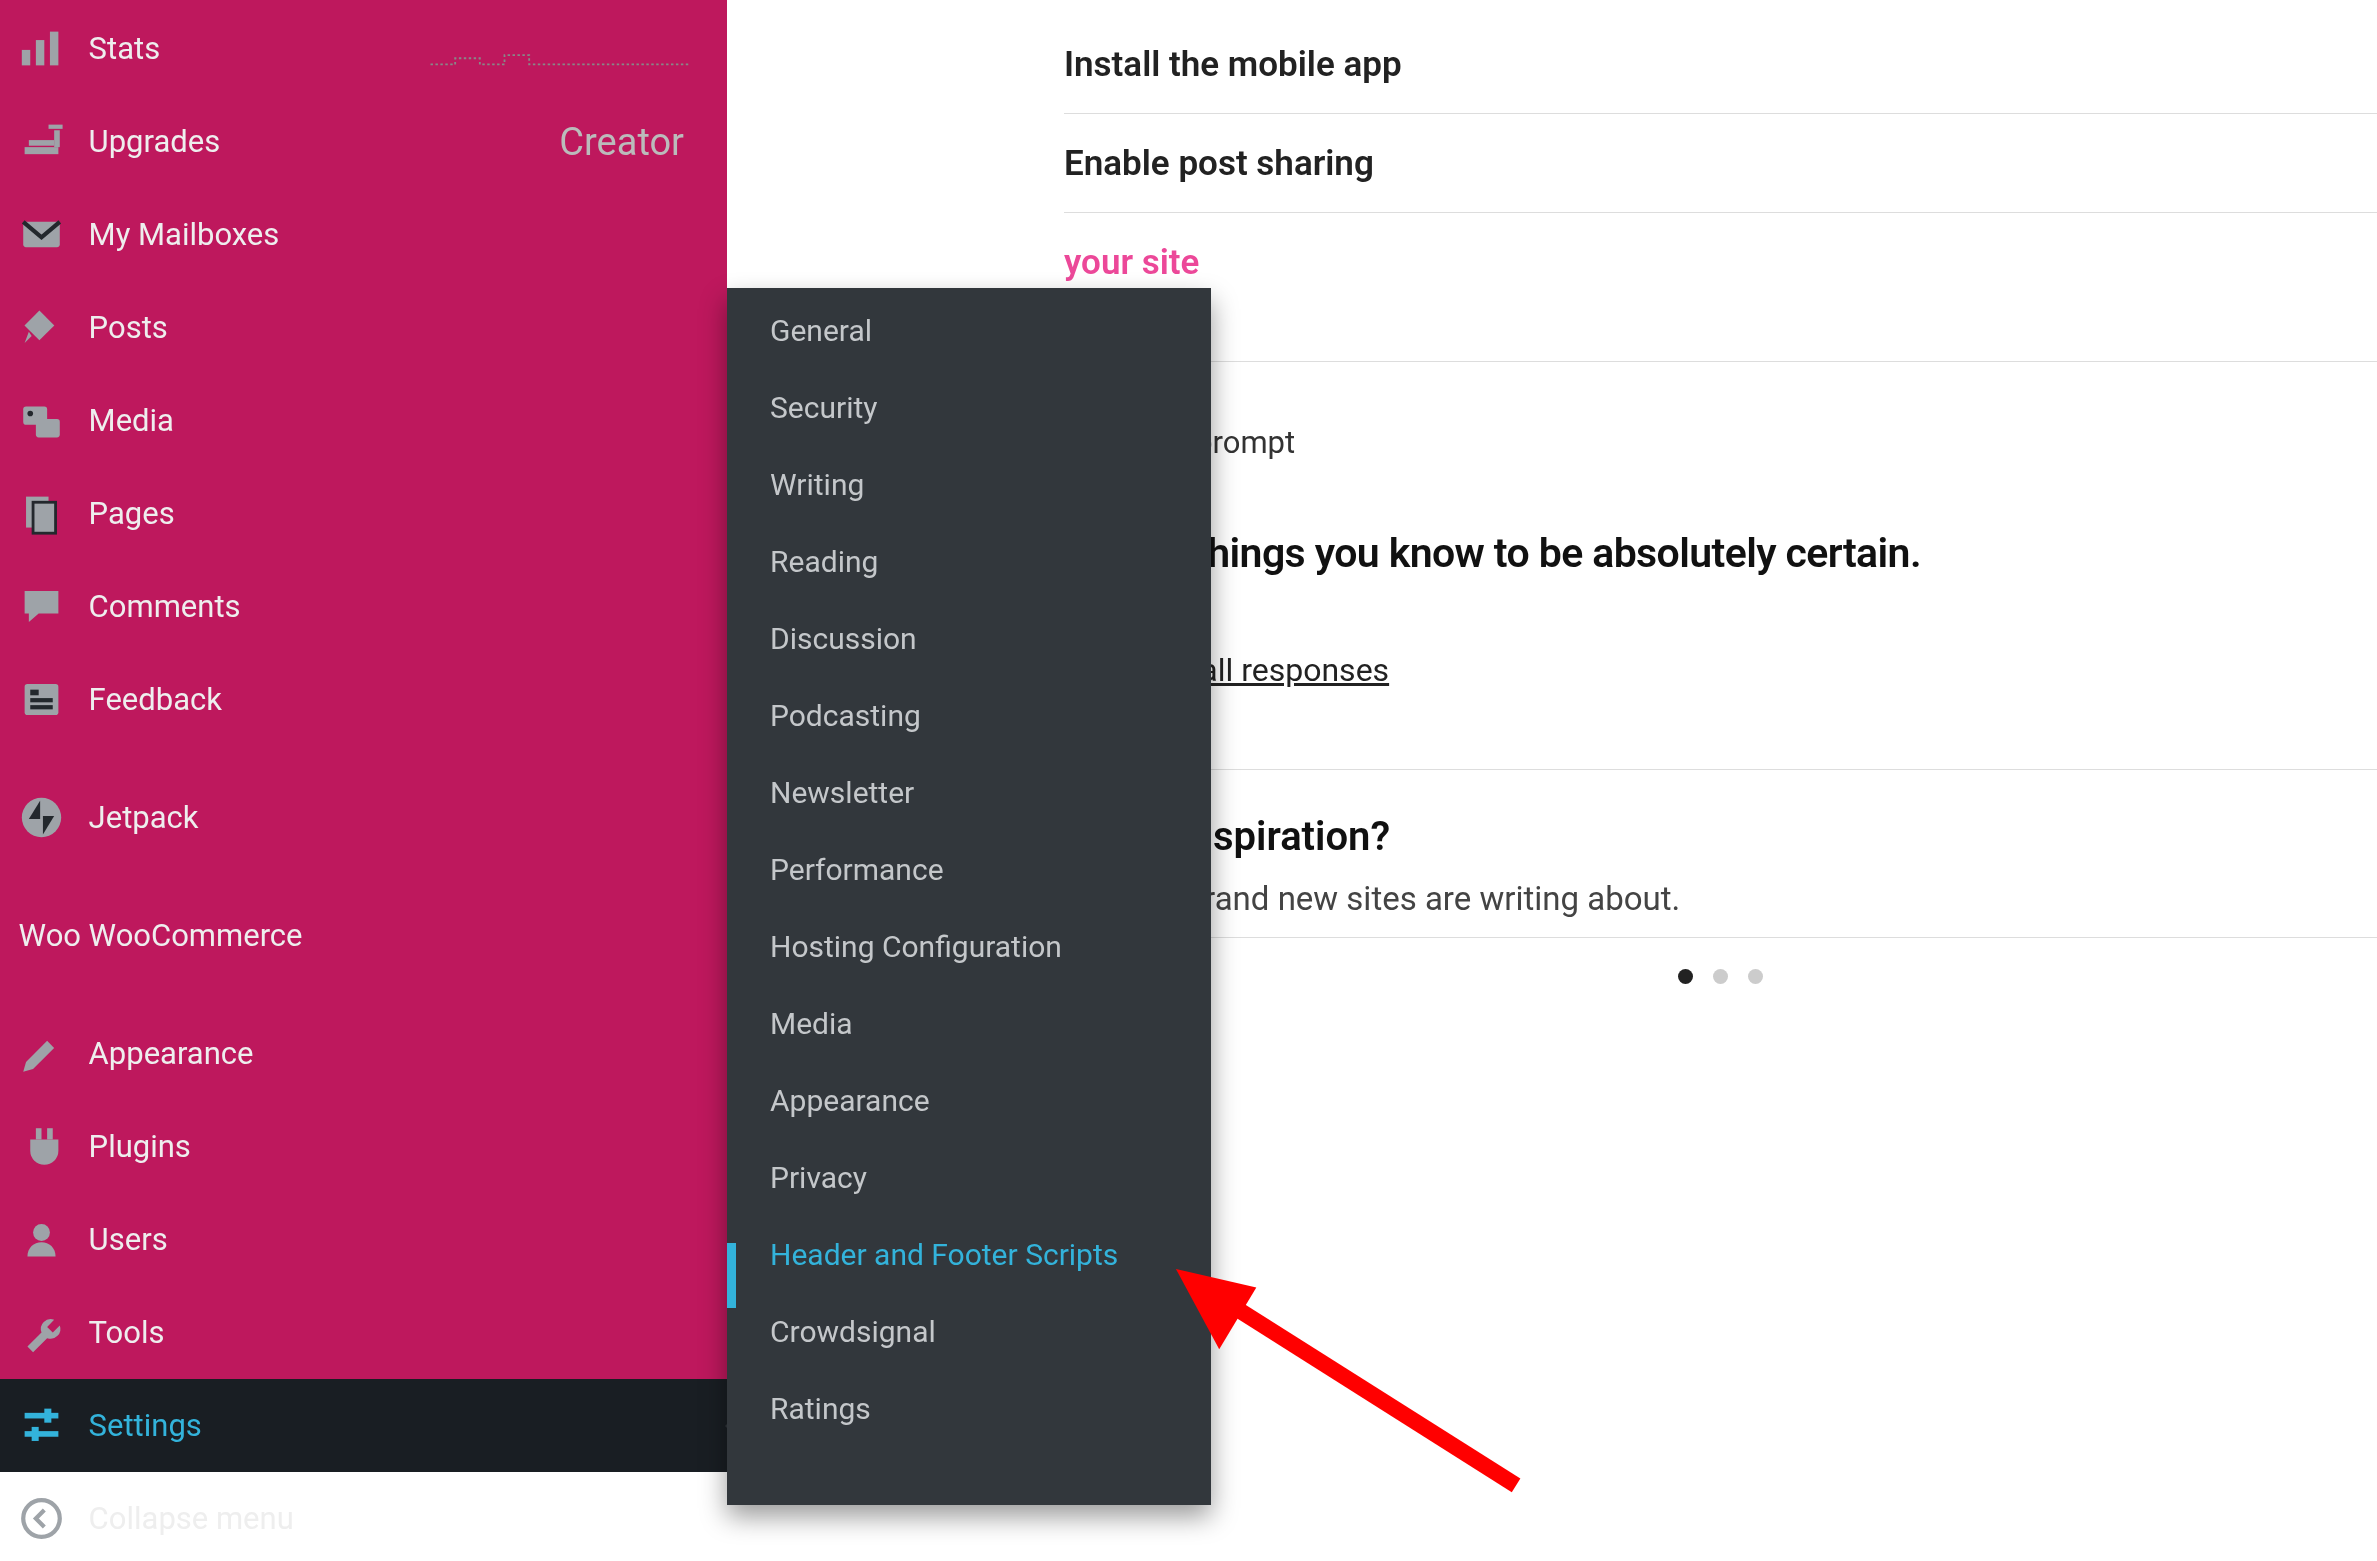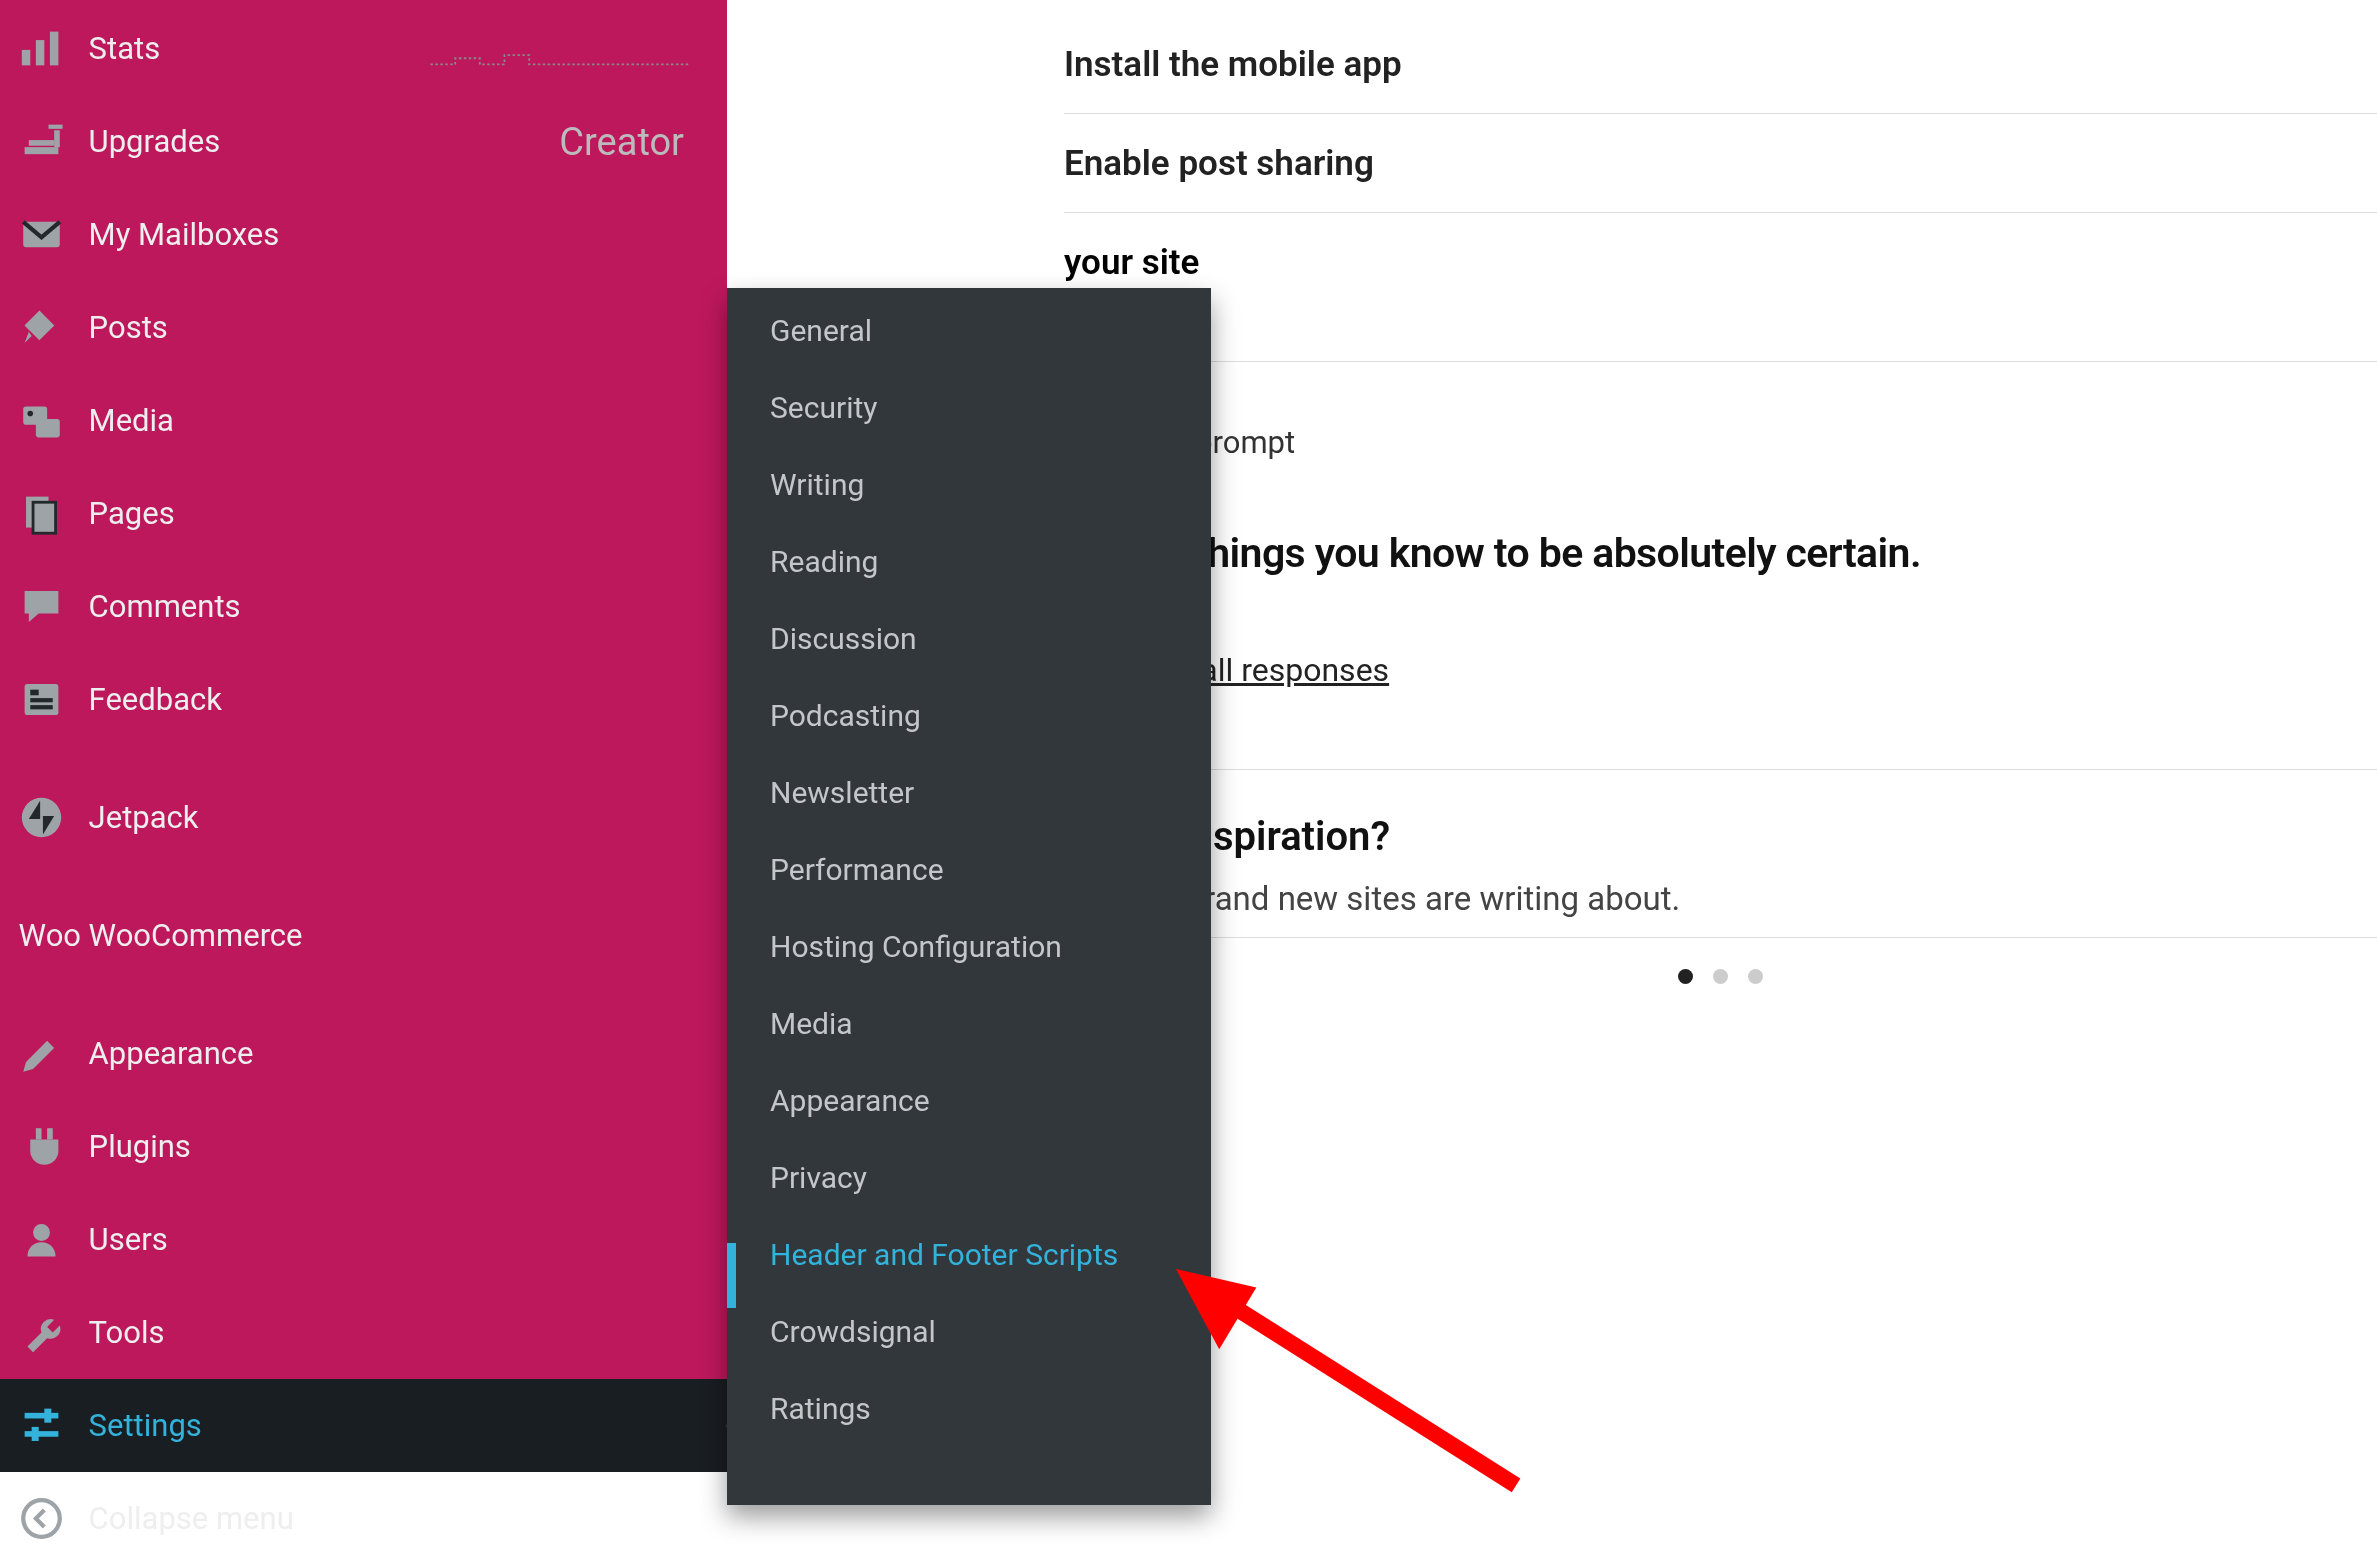--- a/index.html
+++ b/index.html
@@ -18,21 +18,21 @@
   
   .flyout { position:absolute; left:727px; top:288px; width:484px; background:#32373c; padding:25px 0 37px 0; box-shadow:0 12.4px 25px rgba(0,0,0,.4); }
   .fly-item { height:77px; display:flex; align-items:flex-start; padding-left:43px; font-size:30px; color:#c4c7ca; cursor:pointer; position:relative; }
   .fly-item.active { color:#33b3db; }
   .fly-item.active::before { content:""; position:absolute; left:0; top:6.2px; bottom:6.2px; width:8.7px; background:#33b3db; }
   
   .main { position:absolute; left:727px; top:0; right:0; bottom:0; background:#fff; }
   .panel { position:absolute; left:313px; right:0; top:15px;margin-left:24px; }
   .task { border-top:1.2px solid #ddd; padding:28.5px 0; font-size:35px; font-weight:600; color:#222; }
   .task:first-child { border-top:none; }
-  .task.clip { color:#000000; }
+  .task.clip { color:#ec4899; }
   .task.clip span::before { content:""; }
   .prompt-box { border-top:1.2px solid #ddd; border-bottom:1.2px solid #ddd; padding:62px 0 74px 0; margin-top:50px; }
   .prompt-head { font-size:31px; color:#333; margin-bottom:68px; }
   .prompt-title { font-size:41px; font-weight:600; color:#111; margin-bottom:74px; letter-spacing:-0.6px; }
   .view-link { font-size:32px; text-decoration:underline; color:#222; margin-left:17.3px; }
   .shield-ic { display:inline-block; vertical-align:middle; margin-right:12.4px; }
   .inspire-box { padding:43px 0 18.6px 0; border-bottom:1.2px solid #ddd; }
   .inspire-head { font-size:40px; font-weight:600; color:#111; margin-bottom:18.6px; }
   .inspire-sub { font-size:33px; color:#444; }
   .pager { text-align:center; margin-top:31px; }

